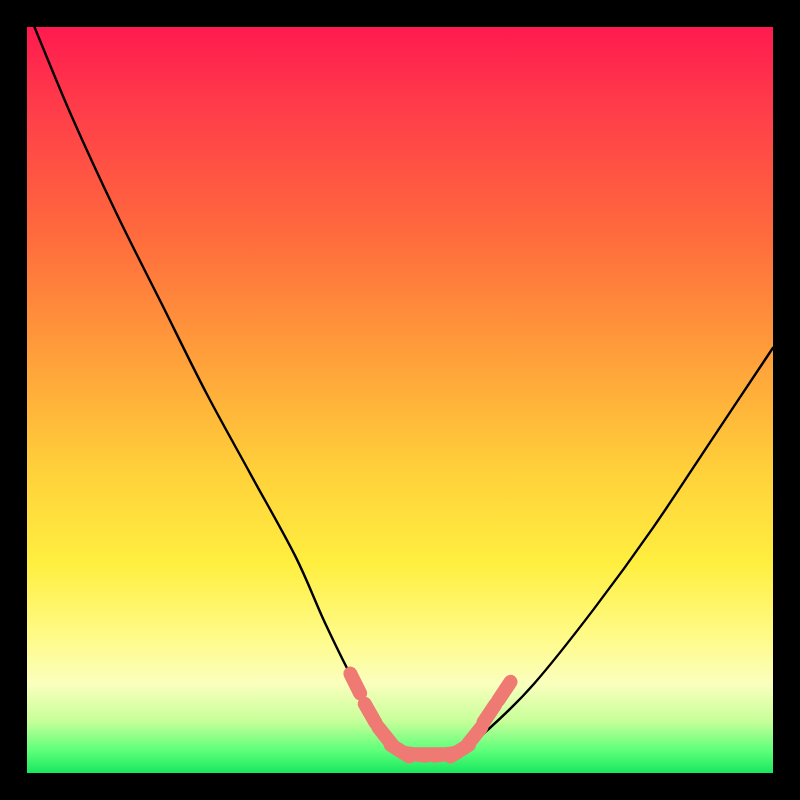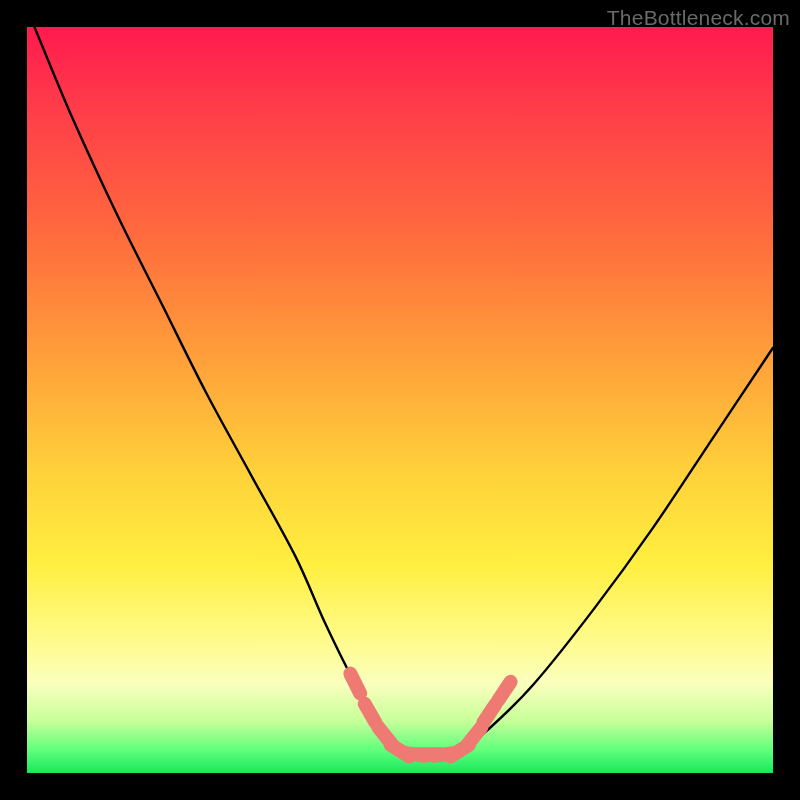--- a/index.html
+++ b/index.html
@@ -75,14 +75,13 @@
           <line x1="391.84000000000003" y1="727.35" x2="413.84000000000003" y2="727.35" stroke="#ef7a73" stroke-width="14" stroke-linecap="round"></line>
           <line x1="406.8449433561497" y1="728.7143820804813" x2="428.6750566438504" y2="725.9856179195187" stroke="#ef7a73" stroke-width="14" stroke-linecap="round"></line>
           <line x1="423.352018655944" y1="729.449988340035" x2="442.0079813440559" y2="717.790011659965" stroke="#ef7a73" stroke-width="14" stroke-linecap="round"></line>
           <line x1="440.7283544769013" y1="717.2895569038734" x2="454.47164552309863" y2="700.1104430961267" stroke="#ef7a73" stroke-width="14" stroke-linecap="round"></line>
           <line x1="456.4182978415225" y1="695.4725532377163" x2="468.6217021584775" y2="677.1674467622838" stroke="#ef7a73" stroke-width="14" stroke-linecap="round"></line>
           <line x1="471.3382978415225" y1="673.0925532377163" x2="483.5417021584775" y2="654.7874467622838" stroke="#ef7a73" stroke-width="14" stroke-linecap="round"></line>
         </g>
     </svg>
   </div>
 
-  <div class="watermark">TheBottleneck.com</div>
 </div>
 
 </body></html>

